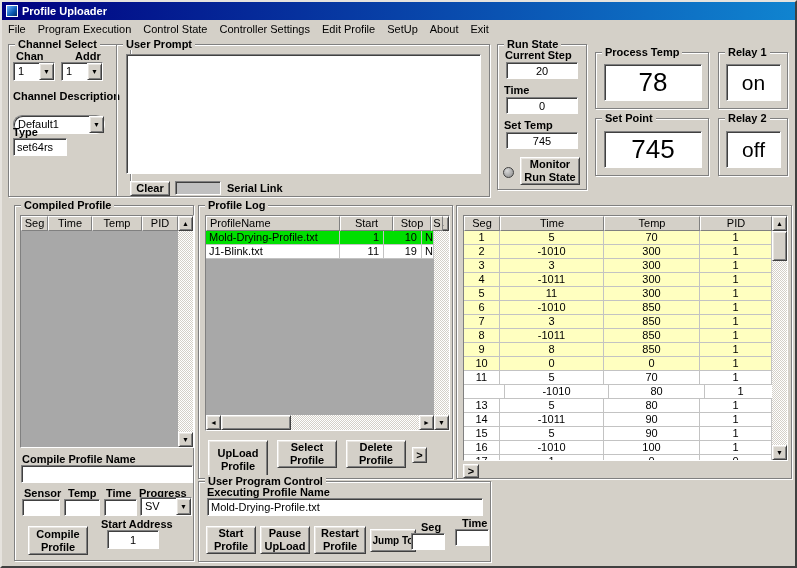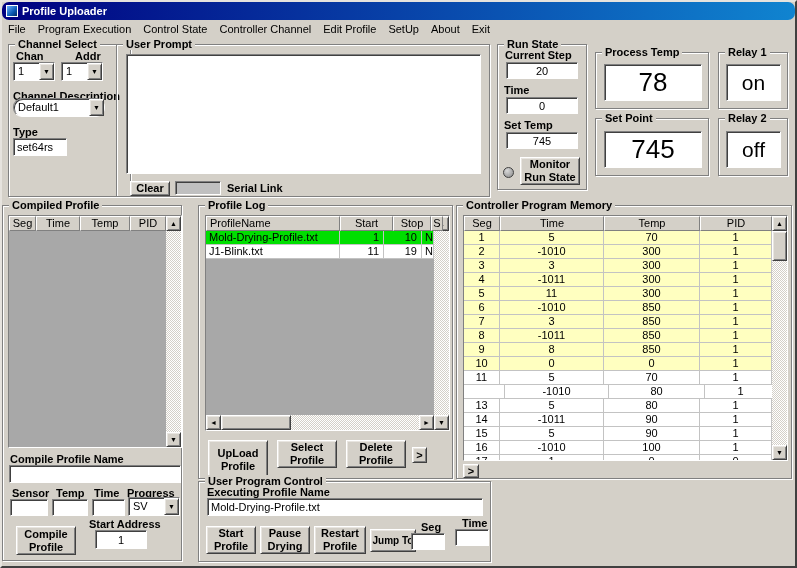--- a/index.html
+++ b/index.html
@@ -3,21 +3,21 @@
 <meta charset="utf-8">
 <style>
   *{margin:0;padding:0;box-sizing:border-box;}
   html,body{width:797px;height:568px;overflow:hidden;background:#808080;
     font-family:"Liberation Sans",sans-serif;}
   #window{position:relative;width:797px;height:568px;background:#d4d0c8;
     border:2px solid;border-color:#e6e3de #404040 #404040 #e6e3de;
     font-size:11px;color:#000;overflow:hidden;}
   .titlebar{position:absolute;left:0;top:0;width:793px;height:18px;
     background:linear-gradient(90deg,var(--tb1,#000080),var(--tb2,#1084d0));
-    color:#fff;display:flex;align-items:center;gap:4px;padding:0 4px;font-weight:bold;border-radius:7px;}
+    color:#fff;display:flex;align-items:center;gap:4px;padding:0 4px;font-weight:bold;}
   .app-icon{width:12px;height:12px;flex:0 0 12px;
     background:linear-gradient(135deg,#6db3ff 0%,#0b5bb5 60%,#032e63 100%);
     border:1px solid #fff;}
   .menubar{position:absolute;left:0;top:18px;width:793px;height:17px;
     display:flex;align-items:center;background:#d4d0c8;}
   .menu-item{padding:1px 6px;white-space:nowrap;}
   .group{position:absolute;border:1px solid #808080;
     box-shadow:inset 1px 1px 0 #ffffff,1px 1px 0 #ffffff;}
   .group-label{position:absolute;top:-7px;left:6px;background:#d4d0c8;
     padding:0 3px;font-weight:bold;white-space:nowrap;}
@@ -83,41 +83,41 @@
 
   <div class="titlebar">
     <span class="app-icon"></span>
     <span>Profile Uploader</span>
   </div>
 
   <div class="menubar">
       <div class="menu-item">File</div>
       <div class="menu-item">Program Execution</div>
       <div class="menu-item">Control State</div>
-      <div class="menu-item">Controller Channel</div>
+      <div class="menu-item">Controller Settings</div>
       <div class="menu-item">Edit Profile</div>
       <div class="menu-item">SetUp</div>
       <div class="menu-item">About</div>
       <div class="menu-item">Exit</div>
     </div>
 
   <div class="group" style="left:6px;top:42px;width:123px;height:153px;padding-left:34px;">
     <span class="group-label">Channel Select</span>
     <span class="lbl" style="left:7px;top:5px;">Chan</span>
     <span class="lbl" style="left:57px;top:5px;margin-left:9px;">Addr</span>
     <div class="combo" style="left:4px;top:17px;width:42px;">
       <span class="combo-value">1</span>
       <span class="combo-arrow">▼</span>
     </div>
     <div class="combo" style="left:52px;top:17px;width:42px;">
       <span class="combo-value">1</span>
       <span class="combo-arrow">▼</span>
     </div>
     <span class="lbl" style="left:4px;top:45px;">Channel Description</span>
-    <div class="combo" style="left:4px;top:53px;width:92px;border-radius:9px;">
+    <div class="combo" style="left:4px;top:70px;width:92px;border-radius:9px;">
       <span class="combo-value">Default1</span>
       <span class="combo-arrow">▼</span>
     </div>
     <span class="lbl" style="left:4px;top:81px;">Type</span>
     <div class="valbox" style="left:4px;top:93px;width:54px;height:18px;justify-content:flex-start;padding-left:3px;">set64rs</div>
   </div>
 
   <div class="group" style="left:114px;top:42px;width:374px;height:153px;">
     <span class="group-label">User Prompt</span>
     <textarea class="prompt" style="left: 9px; top: 9px; width: 355px; height: 120px;"></textarea>
@@ -151,21 +151,21 @@
   <div class="group" style="left:593px;top:116px;width:114px;height:58px;">
     <span class="group-label">Set Point</span>
     <div class="valbox bigval" style="left:8px;top:12px;width:98px;height:37px;">745</div>
   </div>
 
   <div class="group" style="left:716px;top:116px;width:70px;height:58px;">
     <span class="group-label">Relay 2</span>
     <div class="valbox relayval" style="left:7px;top:12px;width:55px;height:37px;">off</div>
   </div>
 
-  <div class="group" style="left:0;top:203px;width:180px;height:356px;">
+  <div class="group" style="left:12px;top:203px;width:180px;height:356px;">
     <span class="group-label">Compiled Profile</span>
     <div class="grid" style="left:5px;top:9px;width:174px;height:233px;">
       <div class="grid-head">
           <div class="hcell" style="width: 27px;">Seg</div>
           <div class="hcell" style="width: 44px;">Time</div>
           <div class="hcell" style="width: 50px;">Temp</div>
           <div class="hcell" style="width: 36px;">PID</div>
         </div>
       <div class="grid-body" style="background:#a8a8a8;"></div>
       <div class="vscroll">
@@ -236,21 +236,20 @@
           </div>
       </div>
     </div>
     <button class="btn" style="left:9px;top:234px;width:60px;height:40px;">UpLoad Profile</button>
     <button class="btn" style="left:78px;top:234px;width:60px;height:28px;">Select Profile</button>
     <button class="btn" style="left:147px;top:234px;width:60px;height:28px;">Delete Profile</button>
     <button class="btn" style="left:213px;top:241px;width:15px;height:16px;">&gt;</button>
   </div>
 
   <div class="group" style="left:454px;top:203px;width:336px;height:274px;">
-    <span class="group-label">Controller Program Memory</span>
     <div class="grid" style="left:6px;top:9px;width:325px;height:246px;background:#fff;">
       <div class="grid-head">
           <div class="hcell" style="width: 36px;">Seg</div>
           <div class="hcell" style="width: 104px;">Time</div>
           <div class="hcell" style="width: 96px;">Temp</div>
           <div class="hcell" style="width: 72px;">PID</div>
         </div>
       <div class="grid-body" style="background:#fff;">
           <div class="grow hl">
             <div class="gcell ctr" style="width: 36px; background: inherit;">1</div>
@@ -366,21 +365,21 @@
       </div>
     </div>
     <button class="btn" style="left:6px;top:258px;width:16px;height:14px;">&gt;</button>
   </div>
 
   <div class="group" style="left:196px;top:479px;width:293px;height:81px;">
     <span class="group-label">User Program Control</span>
     <span class="lbl" style="left:8px;top:4px;">Executing Profile Name</span>
     <input class="tfield" style="left: 8px; top: 16px; width: 276px; height: 18px;" value="Mold-Drying-Profile.txt">
     <button class="btn" style="left:7px;top:44px;width:50px;height:28px;">Start Profile</button>
-    <button class="btn" style="left:61px;top:44px;width:50px;height:28px;">Pause Drying</button>
+    <button class="btn" style="left:61px;top:44px;width:50px;height:28px;">Pause UpLoad</button>
     <button class="btn" style="left:115px;top:44px;width:52px;height:28px;">Restart Profile</button>
     <button class="btn nowrap" style="left:171px;top:47px;width:46px;height:23px;font-size:10px;">Jump To</button>
     <span class="lbl" style="left:222px;top:39px;">Seg</span>
     <input class="tfield" style="left: 212px; top: 51px; width: 34px; height: 17px;" value="">
     <span class="lbl" style="left:263px;top:35px;">Time</span>
     <input class="tfield" style="left: 256px; top: 47px; width: 34px; height: 17px;" value="">
   </div>
 
 </div>
 

